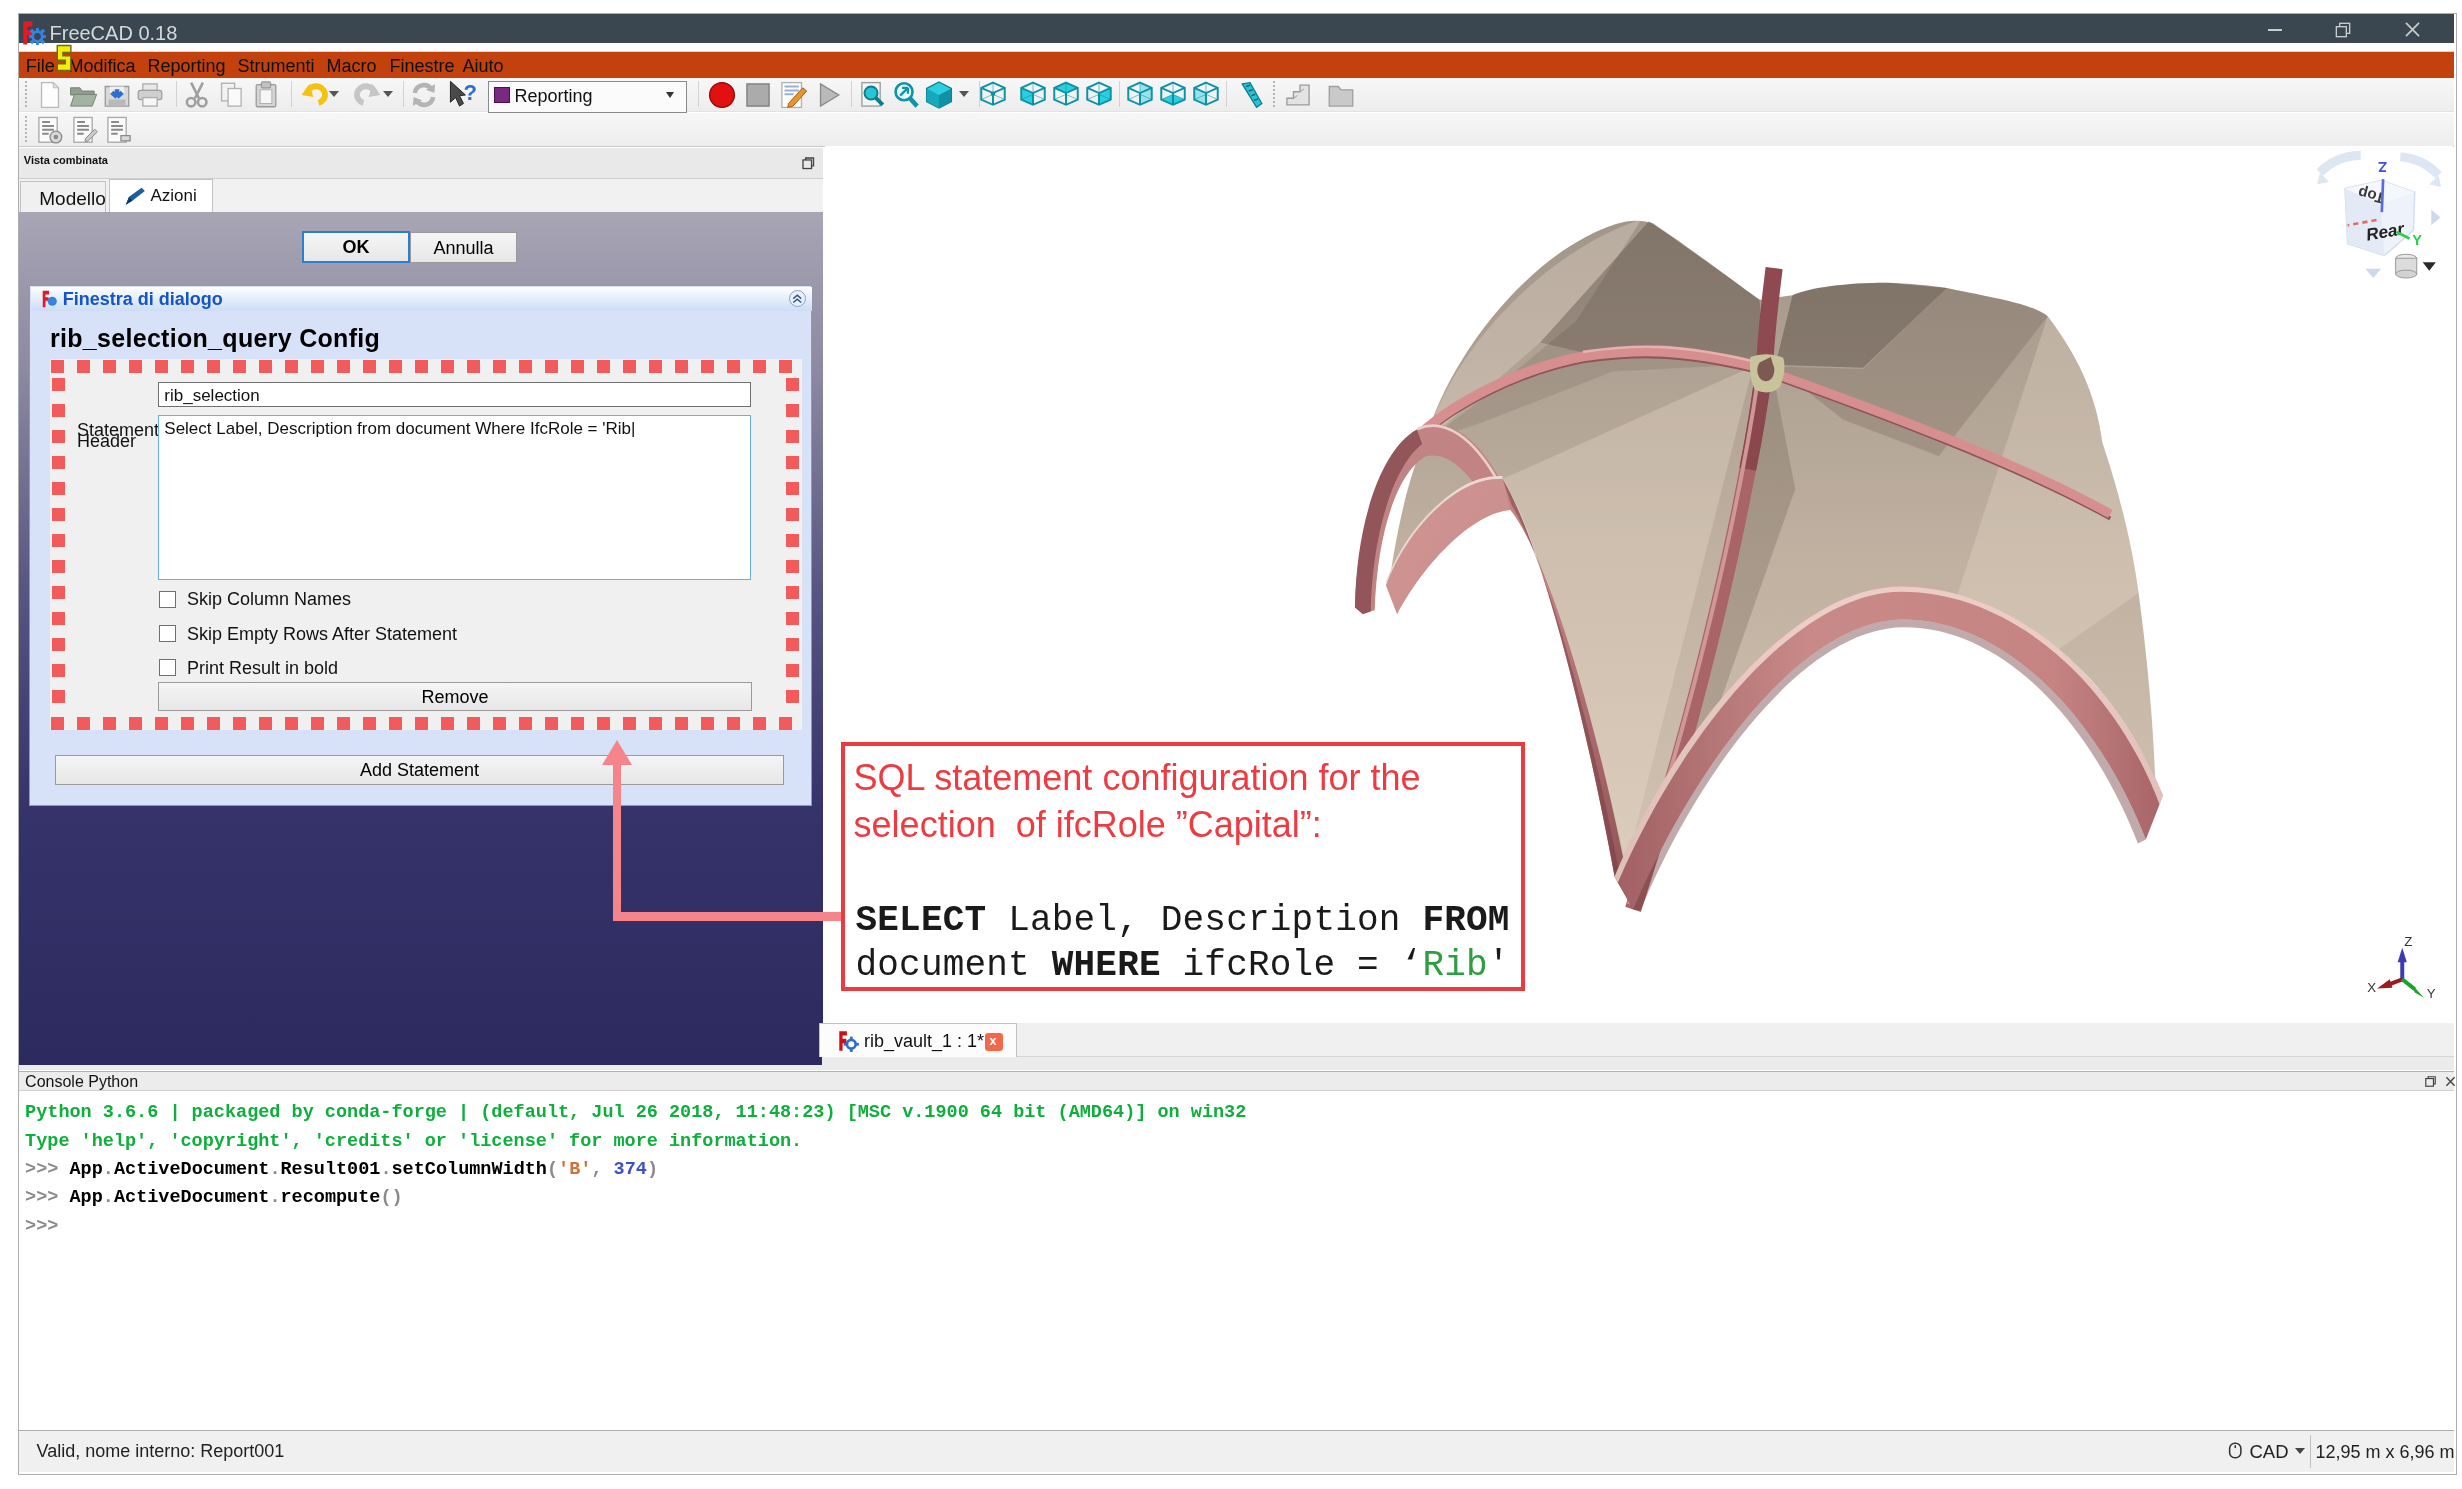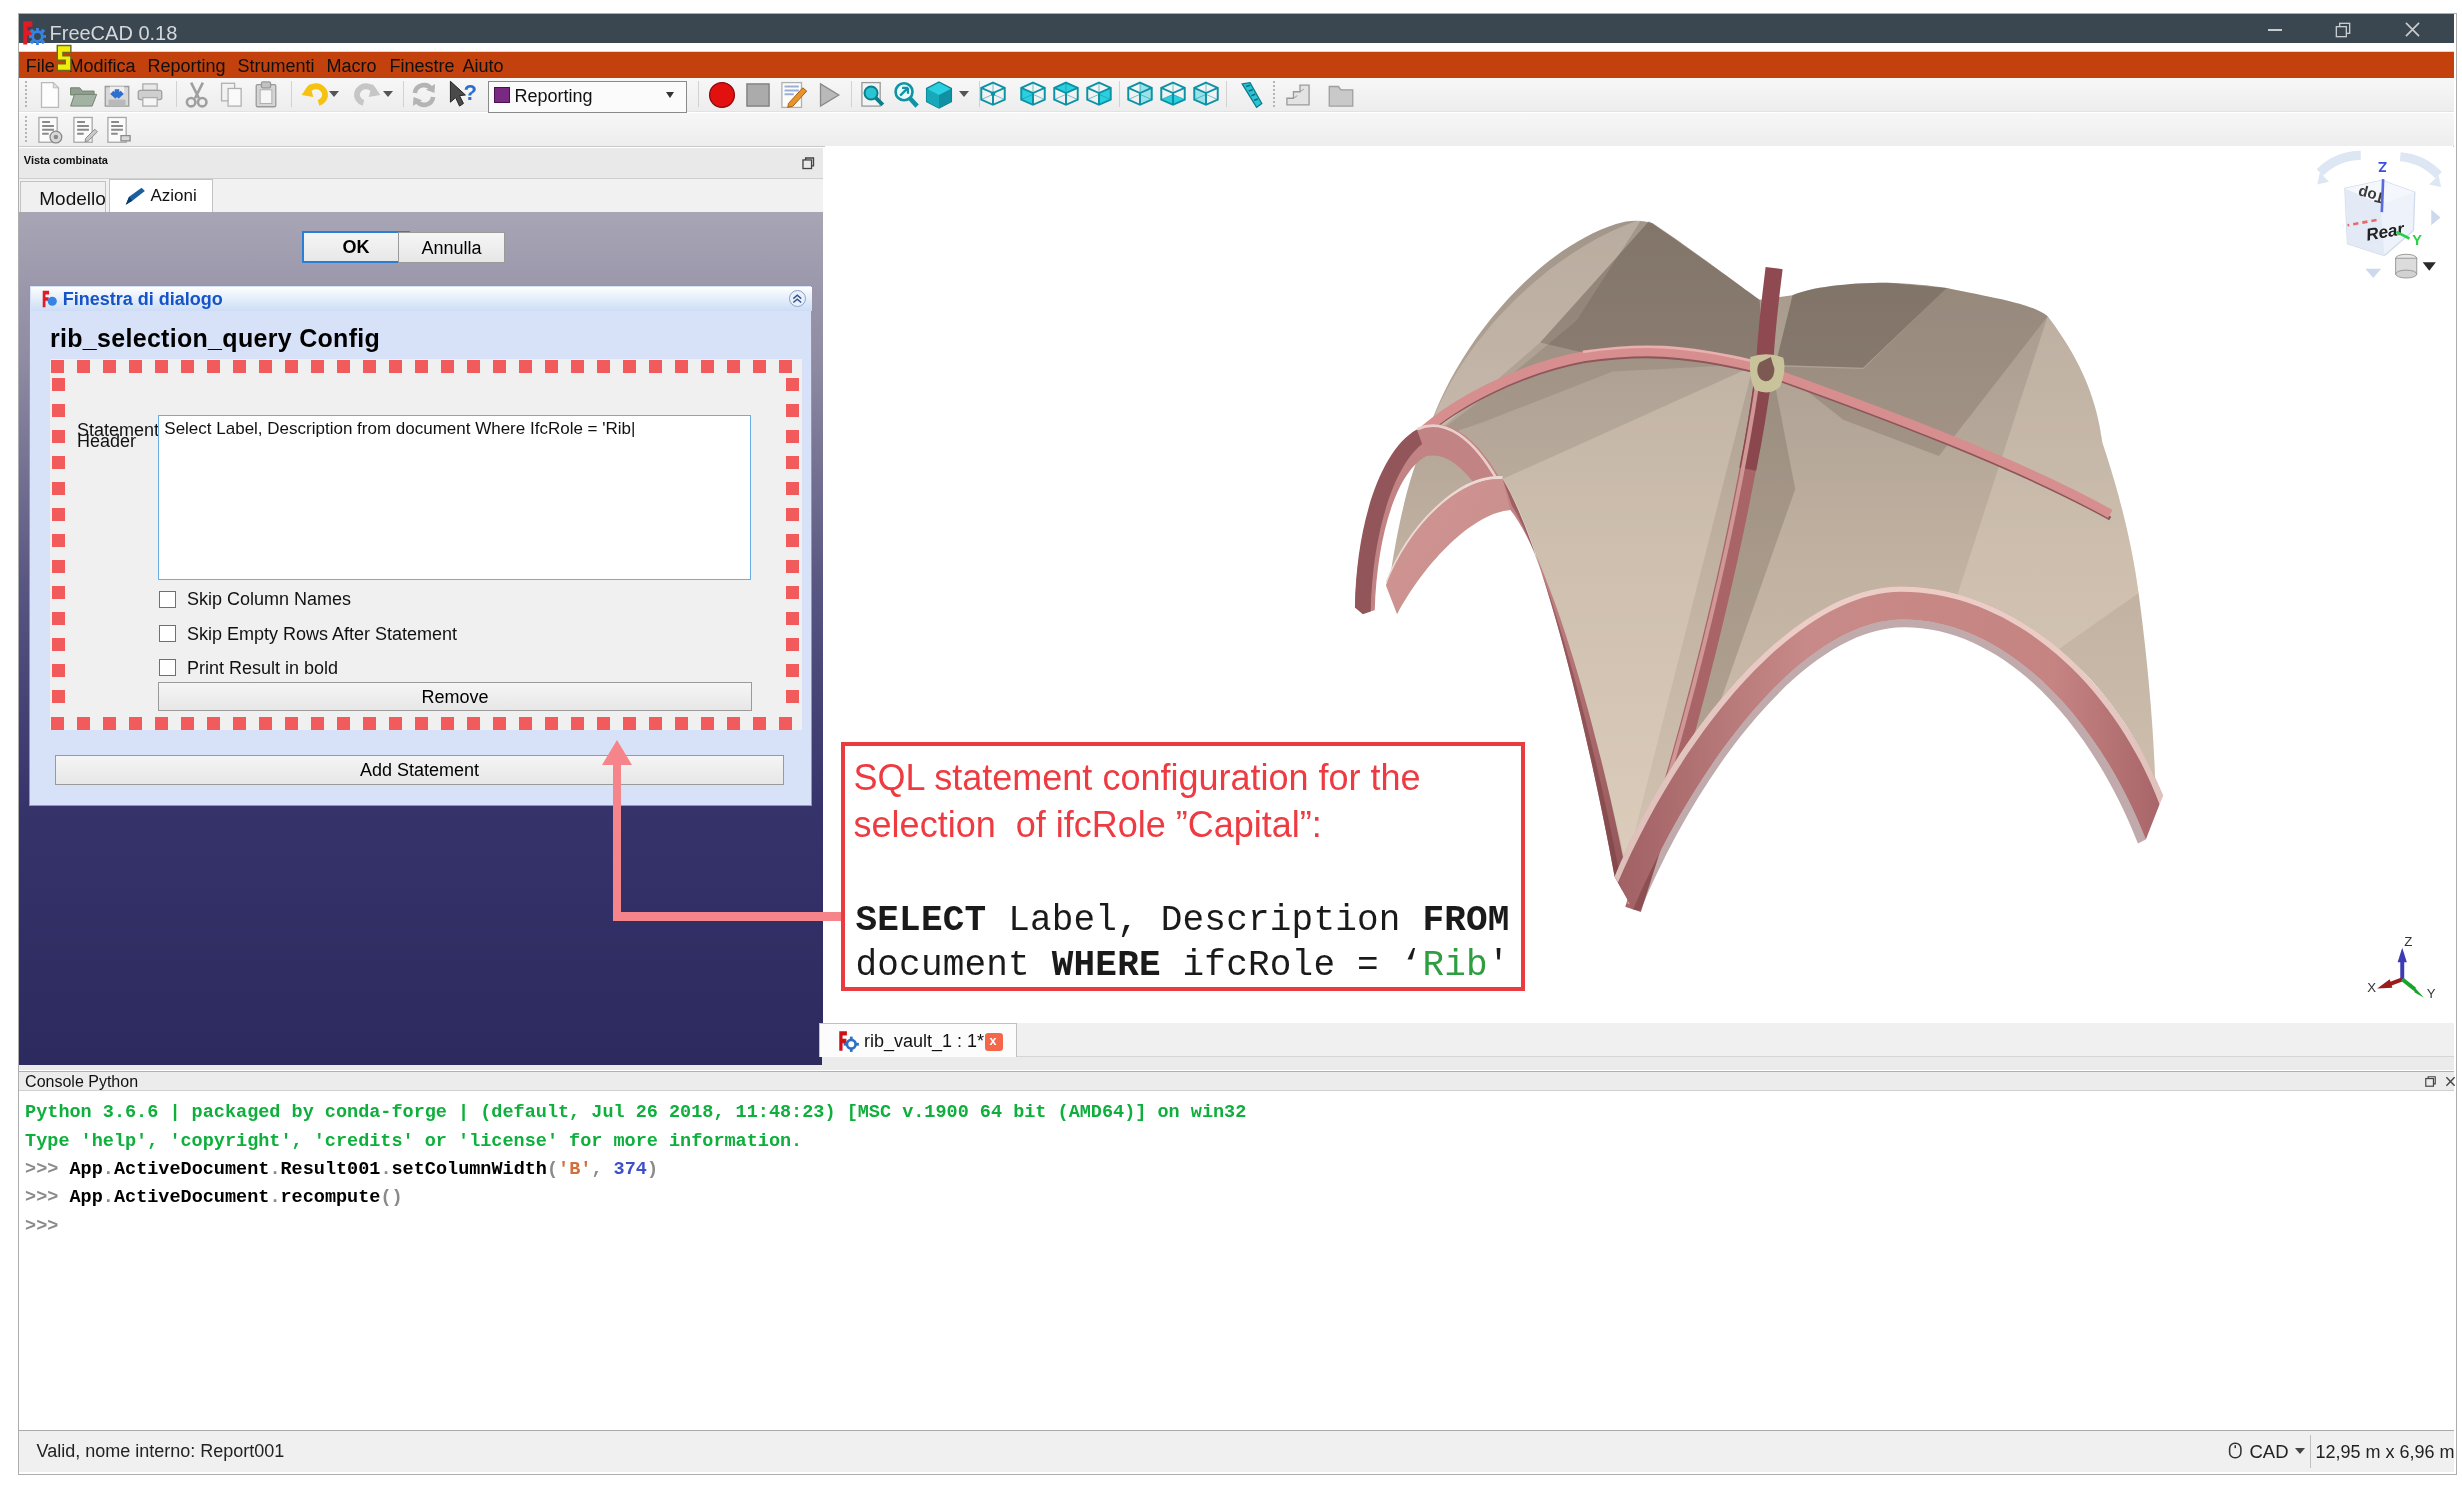--- a/index.html
+++ b/index.html
@@ -298,21 +298,21 @@
   <div class="abs" style="left:90px;top:0px;width:104px;height:34px;background:#ffffff;border:0.7px solid #c2c2c2;border-bottom:none;box-sizing:border-box;">
     <svg class="ic" style="left:13px;top:5.3px" width="24" height="22.4" viewBox="0 0 36 34">
       <path d="M4 30 L9 18 L28 4 L33 9 L14 24 Z" fill="#1c5f9e"></path>
       <path d="M4 30 L9 18 L14 24 Z" fill="#0b3a66"></path>
     </svg>
     <div class="abs" style="left:41px;top:6px;font-size:17px;color:#111;">Azioni</div>
   </div>
 </div>
 <div class="abs" id="dock"></div>
 <div class="abs btn" style="left:302px;top:231px;width:108px;height:32px;border:2px solid #2a7fd4;line-height:28px;font-weight:bold;">OK</div>
-<div class="abs btn" style="left:398px;top:232px;width:107px;height:31px;line-height:30px;">Annulla</div>
+<div class="abs btn" style="left:410px;top:232px;width:107px;height:31px;line-height:30px;">Annulla</div>
 
 <div class="abs" id="dialog">
   <div id="dlghead">
     <svg class="ic" style="left:9.2px;top:2.6px" width="20" height="20" viewBox="0 0 44 44">
       <path d="M6 4 h14 v8 h-8 v6 h7 v8 h-7 v14 h-6 z" fill="#e01b24"></path>
       <circle cx="27" cy="27" r="10" fill="#3584e4"></circle>
     </svg>
     <div class="abs" style="left:32px;top:2.6px;font-size:18px;font-weight:bold;color:#1553c9;">Finestra di dialogo</div>
     <div class="abs" style="left:758px;top:3.3px;width:17px;height:17px;border-radius:9.2px;background:#e8f0fb;border:0.7px solid #8aa0c8;box-sizing:border-box;">
       <svg class="abs" style="left:2.6px;top:2.6px" width="10.5" height="10.5" viewBox="0 0 16 16" fill="none" stroke="#35518a" stroke-width="2.2">
@@ -321,20 +321,23 @@
     </div>
   </div>
   <div class="abs" style="left:20px;top:38px;font-size:25px;font-weight:bold;color:#000;letter-spacing:0.3px;">rib_selection_query Config</div>
 
   <div class="abs" id="dashrect" style="left:20px;top:73px;width:752px;height:371px;background:#f0f0f0;"></div>
   <div class="abs" style="left:21px;top:74px;width:749px;height:13px;background:repeating-linear-gradient(90deg,#f25b5b 0 13px,rgba(0,0,0,0) 13px 26px);"></div>
   <div class="abs" style="left:21px;top:431px;width:749px;height:13px;background:repeating-linear-gradient(90deg,#f25b5b 0 13px,rgba(0,0,0,0) 13px 26px);"></div>
   <div class="abs" style="left:22.4px;top:92px;width:13px;height:336px;background:repeating-linear-gradient(180deg,#f25b5b 0 13px,rgba(0,0,0,0) 13px 26px);"></div>
   <div class="abs" style="left:756px;top:92px;width:13px;height:336px;background:repeating-linear-gradient(180deg,#f25b5b 0 13px,rgba(0,0,0,0) 13px 26px);"></div>
   <div class="fieldlabel" style="left:47px;top:101px;margin-top:44px;">Header</div>
+  <div class="abs" style="left:128px;top:96px;width:593px;height:25px;background:#fff;border:0.7px solid #707070;box-sizing:border-box;">
+    <div class="abs" style="left:5.3px;top:2.6px;font-size:17px;color:#111;">rib_selection</div>
+  </div>
   <div class="fieldlabel" style="left:47px;top:134px;">Statement</div>
   <div class="abs" style="left:128px;top:129px;width:593px;height:165px;background:#fff;border:0.7px solid #6aaee6;box-sizing:border-box;">
     <div class="abs" style="left:5.3px;top:3.3px;font-size:17px;color:#111;">Select Label, Description from document Where IfcRole = 'Rib|</div>
   </div>
   <div class="cb" style="left:129px;top:305px;"></div>
   <div class="fieldlabel" style="left:157px;top:303px;">Skip Column Names</div>
   <div class="cb" style="left:129px;top:339px;"></div>
   <div class="fieldlabel" style="left:157px;top:338px;">Skip Empty Rows After Statement</div>
   <div class="cb" style="left:129px;top:373px;"></div>
   <div class="fieldlabel" style="left:157px;top:372px;">Print Result in bold</div>

